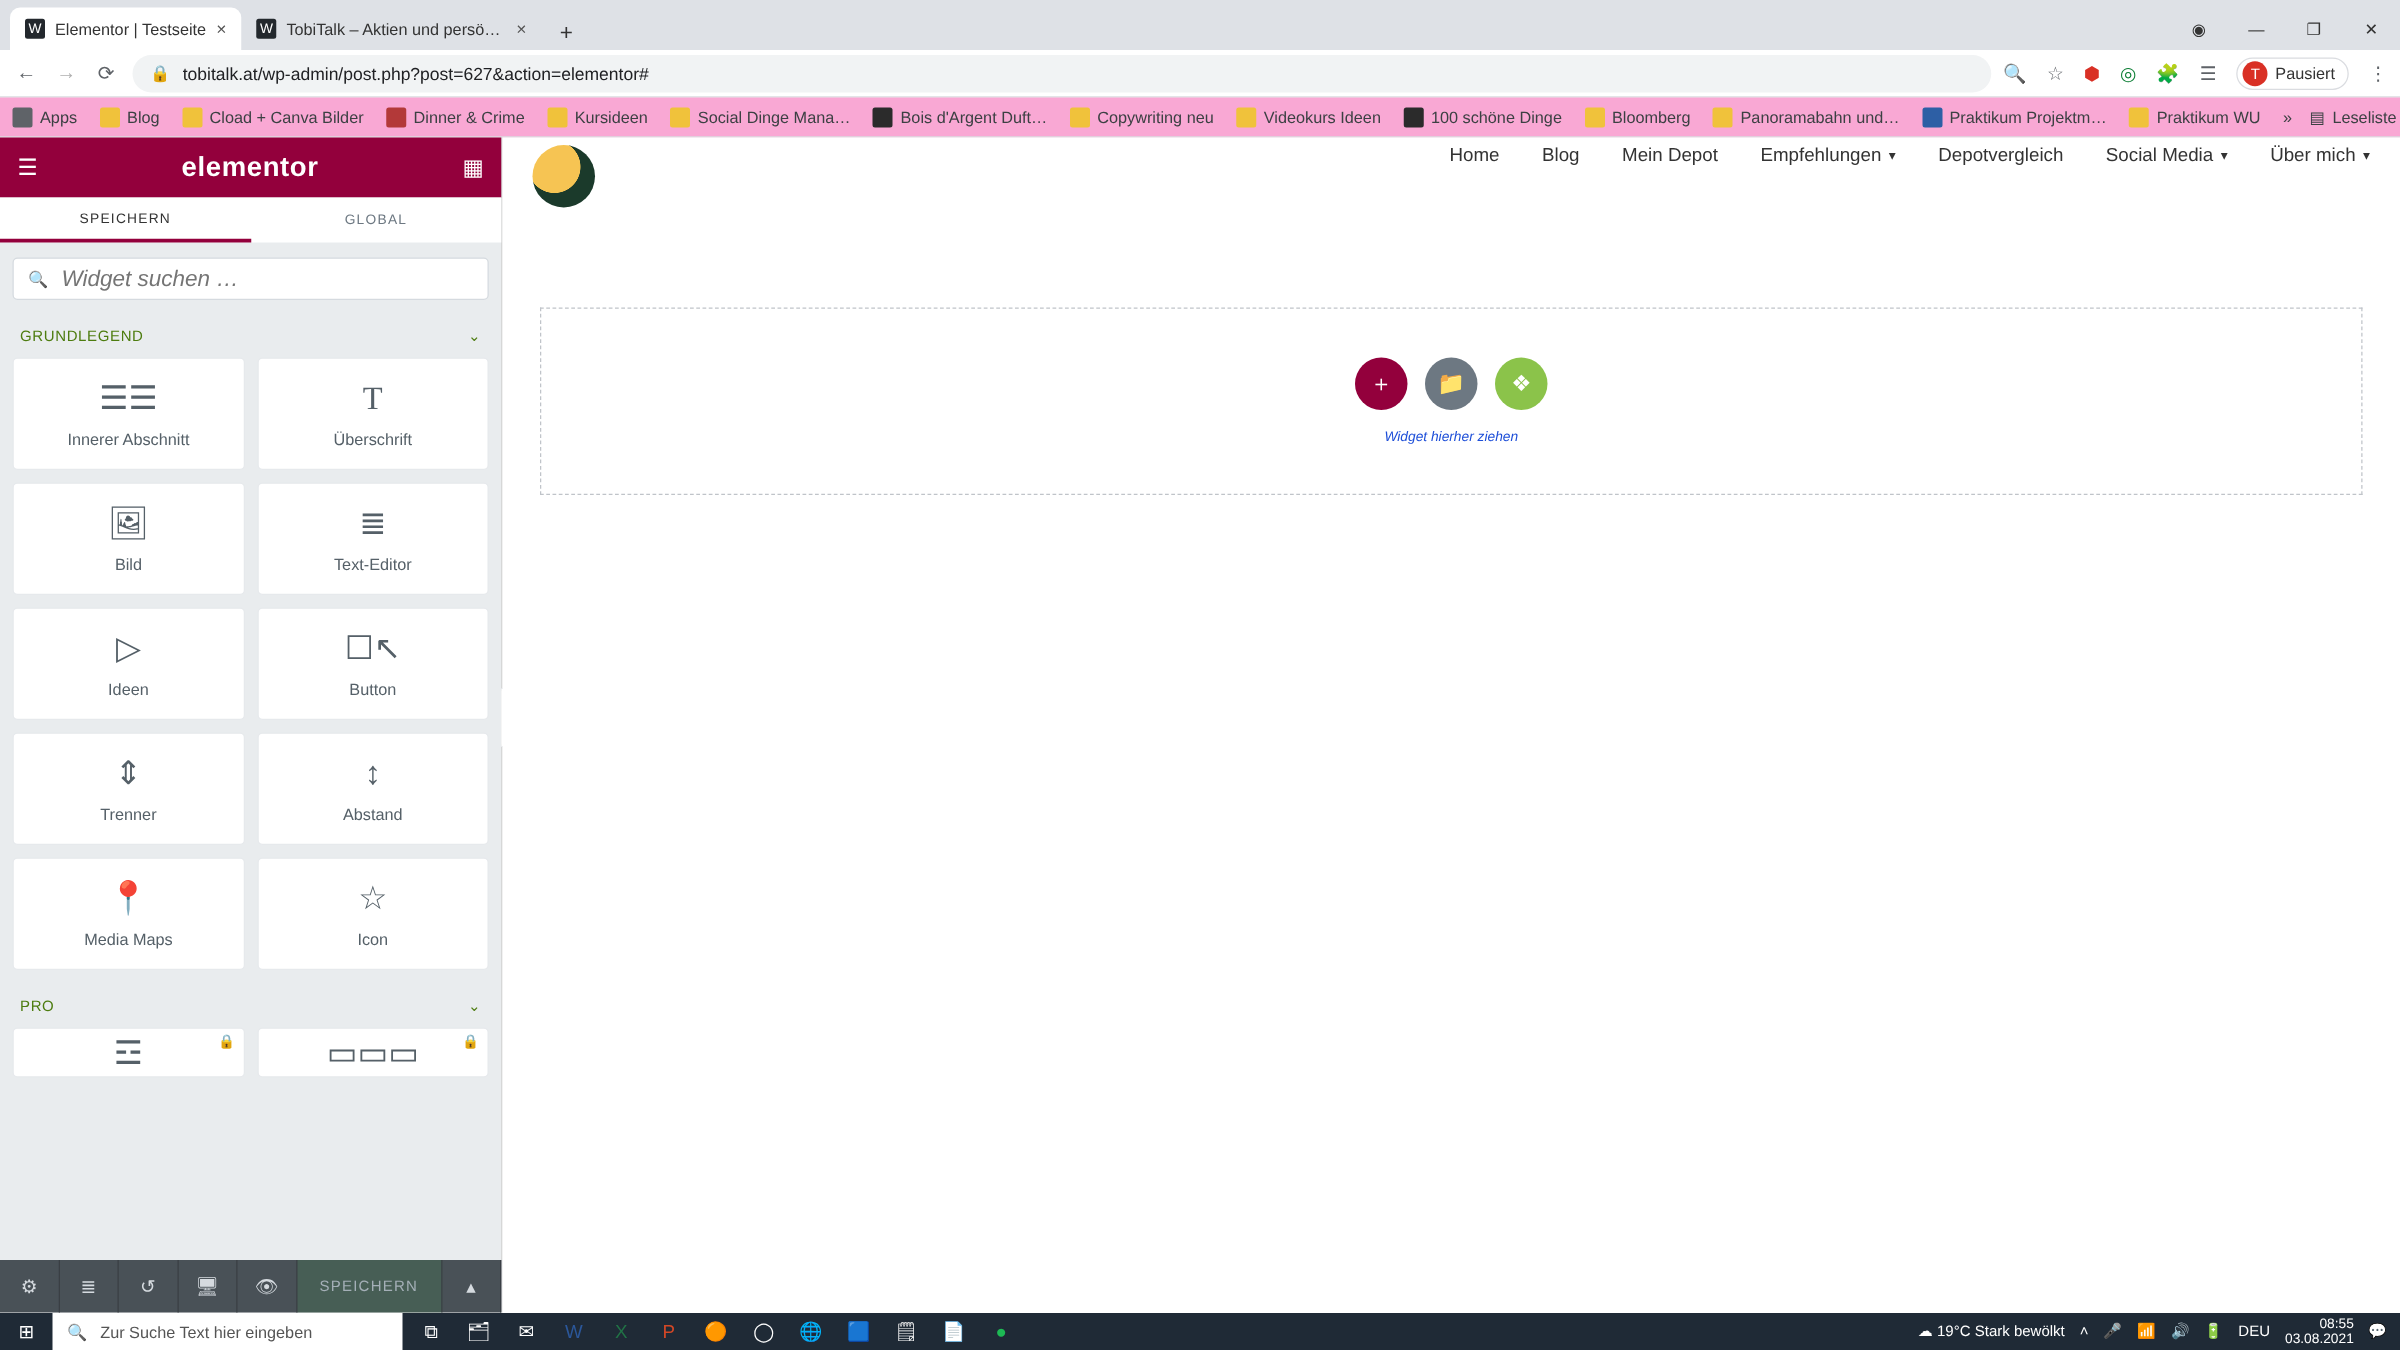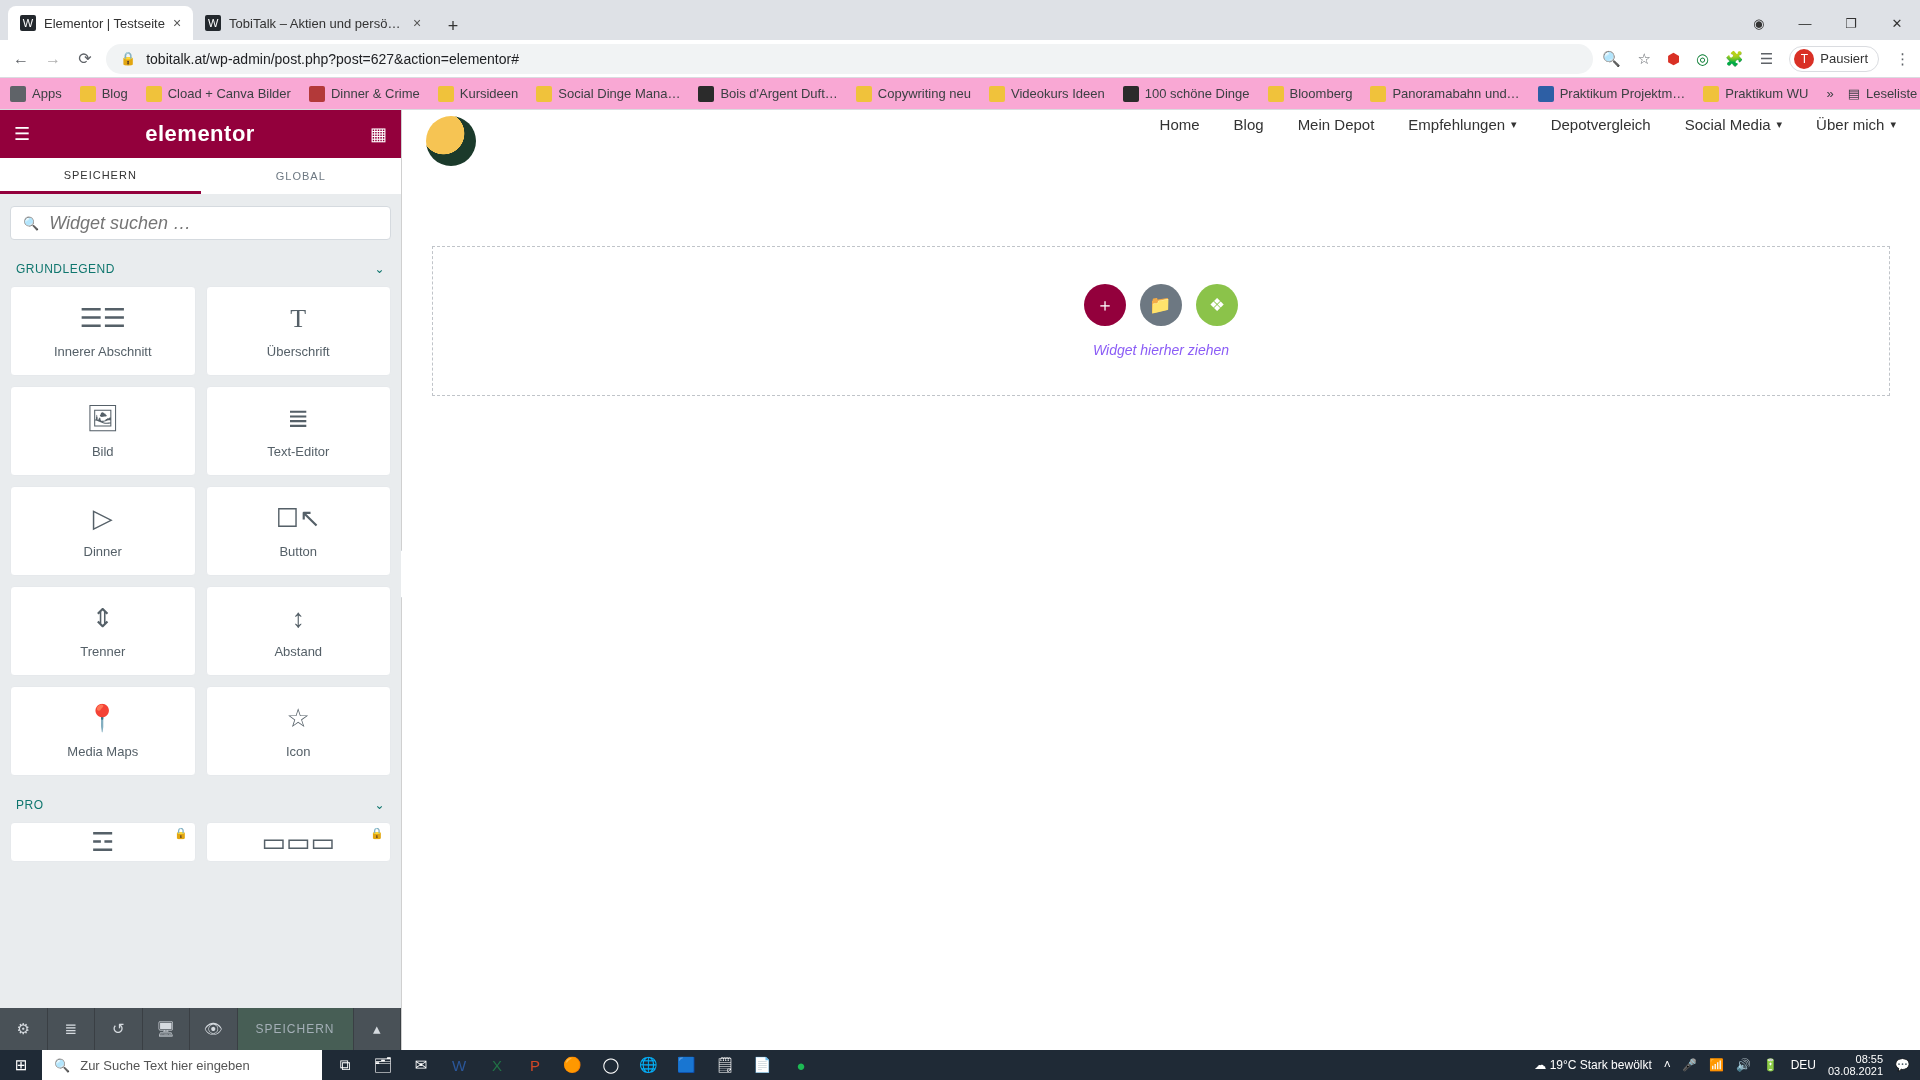--- a/index.html
+++ b/index.html
@@ -38,21 +38,21 @@
 .page { display: flex; height: calc(1080px - 40px - 38px - 32px - 30px); width: 100%; }
 .elementor-panel { width: 402px; background: #e9ecee; display: flex; flex-direction: column; border-right: 1px solid #d0d0d0; position: relative; }
 .el-header { height: 48px; background: #93003c; color: #fff; display: flex; align-items: center; justify-content: space-between; padding: 0 14px; }
 .el-header .logo { font-size: 22px; font-weight: 600; letter-spacing: 0.5px; }
 .el-header .btn { font-size: 18px; }
 .el-tabs { display: flex; height: 36px; background: #fff; }
 .el-tabs .t { flex: 1; display: flex; align-items: center; justify-content: center; font-size: 11px; letter-spacing: 1px; color: #6d7882; }
 .el-tabs .t.active { color: #333; border-bottom: 3px solid #93003c; }
 .el-search { margin: 12px 10px; background: #fff; border: 1px solid #d5dadf; border-radius: 4px; height: 34px; display: flex; align-items: center; padding: 0 12px; gap: 10px; color: #a4afb7; font-size: 13px; }
 .el-search input { border: none; outline: none; flex: 1; font-style: italic; color: #a4afb7; font-size: 18px; }
-.el-cat { display: flex; align-items: center; justify-content: space-between; padding: 10px 16px; font-size: 12px; color: #0f766e; letter-spacing: 0.5px; }
+.el-cat { display: flex; align-items: center; justify-content: space-between; padding: 10px 16px; font-size: 12px; color: #4d7c0f; letter-spacing: 0.5px; }
 .widget-grid { display: grid; grid-template-columns: 1fr 1fr; gap: 10px; padding: 0 10px 12px 10px; }
 .widget-card { background: #fff; border: 1px solid #e6e9ec; border-radius: 4px; height: 90px; display: flex; flex-direction: column; align-items: center; justify-content: center; gap: 10px; color: #556068; font-size: 13px; position: relative; }
 .widget-card.locked::after { content: "🔒"; position: absolute; top: 4px; right: 6px; font-size: 11px; color: #a4afb7; }
 .widget-card.partial { height: 40px; overflow: hidden; }
 .widget-card .wi { font-size: 26px; color: #556068; }
 .panel-footer { margin-top: auto; height: 42px; background: #495157; display: flex; align-items: center; color: #d5dadf; }
 .panel-footer .fbtn { flex: 1; display: flex; align-items: center; justify-content: center; height: 100%; border-right: 1px solid #3a3f44; font-size: 15px; }
 .panel-footer .save { background: #39b54a22; color: #a4afb7; font-size: 12px; letter-spacing: 1px; padding: 0 18px; border-right: 1px solid #3a3f44; }
 .panel-footer .save-arrow { width: 30px; text-align: center; }
 .collapse-handle { position: absolute; right: -16px; top: 440px; width: 16px; height: 48px; background: #fff; border: 1px solid #d5dadf; border-left: none; border-radius: 0 4px 4px 0; display: flex; align-items: center; justify-content: center; color: #a4afb7; font-size: 12px; }
@@ -63,21 +63,21 @@
 .site-nav { margin-left: auto; display: flex; gap: 34px; font-size: 15px; color: #333; }
 .site-nav .nv { display: flex; align-items: center; gap: 6px; }
 .site-nav .chev { font-size: 11px; }
 .canvas h1 { font-size: 30px; font-weight: 600; color: #222; margin: 18px 0 0 18px; }
 .dropzone { margin: 60px 30px 0 30px; border: 1px dashed #c0c4c9; min-height: 150px; display: flex; flex-direction: column; align-items: center; justify-content: center; gap: 16px; padding: 30px 0; }
 .dz-buttons { display: flex; gap: 14px; }
 .dz-btn { width: 42px; height: 42px; border-radius: 50%; display: flex; align-items: center; justify-content: center; color: #fff; font-size: 18px; }
 .dz-btn.add { background: #93003c; }
 .dz-btn.tpl { background: #6d7882; }
 .dz-btn.kit { background: #8bc34a; }
-.dz-text { font-style: italic; color: #8b5cf6; font-size: 14px; }
+.dz-text { font-style: italic; color: #1d4ed8; font-size: 11px; }
 
 
 .taskbar { position: fixed; left: 0; right: 0; bottom: 0; height: 30px; background: #1f2a36; display: flex; align-items: center; color: #fff; font-size: 12px; }
 .taskbar .start { width: 42px; display: flex; align-items: center; justify-content: center; font-size: 15px; }
 .taskbar .search { width: 280px; height: 30px; background: #fff; color: #555; display: flex; align-items: center; gap: 10px; padding: 0 12px; font-size: 13px; }
 .taskbar .task-icons { display: flex; gap: 8px; padding: 0 8px; }
 .taskbar .task-icons .ti { width: 30px; height: 30px; display: flex; align-items: center; justify-content: center; font-size: 15px; }
 .taskbar .tray { margin-left: auto; display: flex; align-items: center; gap: 12px; padding: 0 10px; }
 .taskbar .clock { text-align: right; line-height: 1.1; font-size: 11px; }
 .fav.red{background:#b33939}.fav.blue{background:#2d5fa5}.fav.dark{background:#2b2b2b}
@@ -228,21 +228,21 @@
       <div class="widget-card">
           <span class="wi">🖼</span>
           <span>Bild</span>
         </div>
       <div class="widget-card">
           <span class="wi">≣</span>
           <span>Text-Editor</span>
         </div>
       <div class="widget-card">
           <span class="wi">▷</span>
-          <span>Dinner</span>
+          <span>Ideen</span>
         </div>
       <div class="widget-card">
           <span class="wi">☐↖</span>
           <span>Button</span>
         </div>
       <div class="widget-card">
           <span class="wi">⇕</span>
           <span>Trenner</span>
         </div>
       <div class="widget-card">

